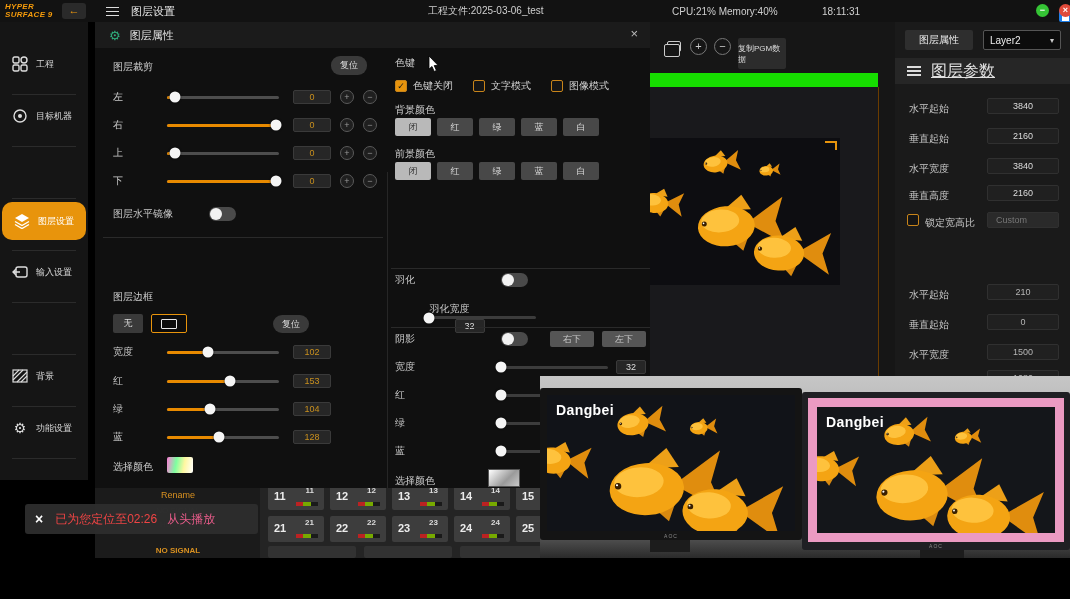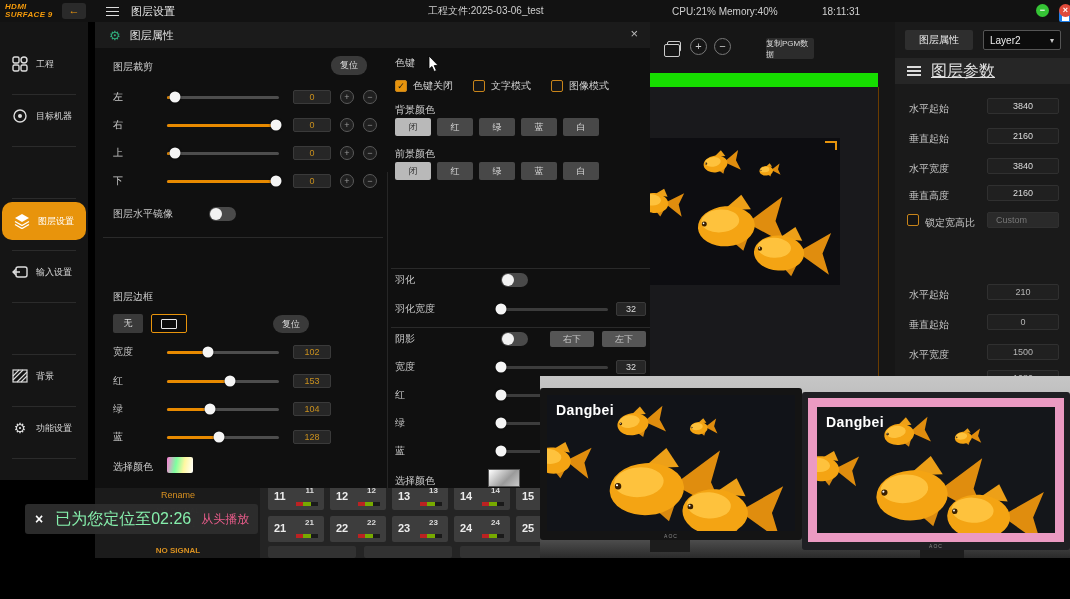--- a/index.html
+++ b/index.html
@@ -97,33 +97,33 @@
   #blackbar{left:0;top:558px;width:1070px;height:41px;background:#000;z-index:45;}
   
   #photo{left:540px;top:376px;width:530px;height:182px;z-index:40;background:linear-gradient(#c6c6c6,#a9a9a9 45%,#5f5f5f 85%,#2a2a2a);overflow:hidden;}
   .monitor{position:absolute;border-radius:3px;}
   .brand{position:absolute;left:9px;top:7px;color:#fff;font-size:14px;font-weight:bold;letter-spacing:.4px;z-index:3;}
   .aoc{position:absolute;bottom:1px;left:50%;transform:translateX(-50%);color:#8a8a8a;font-size:5px;letter-spacing:1px;}
   .stand{position:absolute;background:#1c1c1c;}
   
   #toast{left:25px;top:504px;width:233px;height:30px;background:rgba(45,45,45,.96);border-radius:3px;z-index:50;display:flex;align-items:center;}
   #toast .x{color:#fff;font-size:14px;font-weight:bold;margin:0 12px 0 10px;}
-  #toast .t{color:#86efac;font-size:16px;}
+  #toast .t{color:#ef4444;font-size:12px;}
   #toast .a{color:#e85c8a;font-size:12px;margin-left:10px;}
   
   #cursor{left:428px;top:56px;z-index:60;}
 </style>
 </head>
 <body>
 
 <div id="app">
 
   <div id="topbar" class="abs">
     <div class="logo">
-      <div>HDMI</div>
+      <div>HYPER</div>
       <div>SURFACE 9</div>
     </div>
     <div class="backbtn">←</div>
     <div class="burger"></div>
     <span class="tb-title">图层设置</span>
     <span class="tb-project">工程文件:2025-03-06_test</span>
     <span class="tb-stats">CPU:21% Memory:40%</span>
     <span class="tb-time">18:11:31</span>
     <div class="tb-ico floppy" style="left:884px;"></div>
 
@@ -310,21 +310,21 @@
     <div class="cbtn" style="left:384px;top:140px;">绿</div>
     <div class="cbtn" style="left:426px;top:140px;">蓝</div>
     <div class="cbtn" style="left:468px;top:140px;">白</div>
 
     <div class="hline" style="left:296px;top:246px;width:259px;"></div>
 
     <div class="srow" style="left:300px;top:251px;">
       <span class="lbl">羽化</span>
       <div class="toggle" style="margin-left:86px;"></div>
     </div>
-    <div class="srow" style="left:300px;top:280px;">
+    <div class="srow" style="left:300px;top:280px;flex-direction:column;">
       <span class="lbl" style="width:72px;">羽化宽度</span>
       <div class="track" style="width:110px;margin-left:31px;background:#3c3c3c;">
           <div class="knob" style="left:3%;"></div>
         </div>
       <div class="vbox vwhite" style="width:30px;margin-left:8px;">32</div>
     </div>
 
     <div class="hline" style="left:296px;top:305px;width:259px;"></div>
 
     <div class="srow" style="left:300px;top:310px;">
@@ -360,21 +360,21 @@
         </div>
     </div>
     <span class="sec-title" style="left:300px;top:452px;">选择颜色</span>
     <div class="swatch-gray" style="left:393px;top:447px;"></div>
   </div>
 
   <div id="preview" class="abs">
     <div class="stackic" style="left:17px;top:19px;"></div>
     <div class="tool-ic" style="left:40px;top:16px;">+</div>
     <div class="tool-ic" style="left:64px;top:16px;">−</div>
-    <div class="pgm-btn" style="left:88px;top:16px;width:48px;height:21px;margin-left:28px;">复制PGM数据</div>
+    <div class="pgm-btn" style="left:88px;top:16px;width:48px;height:31px;">复制PGM数据</div>
     <div id="greenstrip"></div>
     <div id="pvbody">
       <div class="fish-scene" style="left:0;top:51px;width:190px;height:147px;">
         <div class="corner"></div>
       <svg viewBox="0 0 100 62" style="position: absolute; left: 27%; top: 8%; width: 39.9px; height: 24.738px; transform: rotate(-8deg); overflow: visible;">
             <polygon points="58,31 97,6 88,31 97,56" fill="#e08d0e"></polygon>
             <polygon points="34,16 54,1 63,17" fill="#eda018"></polygon>
             <polygon points="40,48 52,60 58,46" fill="#d98a10"></polygon>
             <ellipse cx="36" cy="33" rx="30" ry="21" fill="#f4a413"></ellipse>
             <ellipse cx="30" cy="27" rx="20" ry="12" fill="#ffc845" opacity="0.85"></ellipse>

